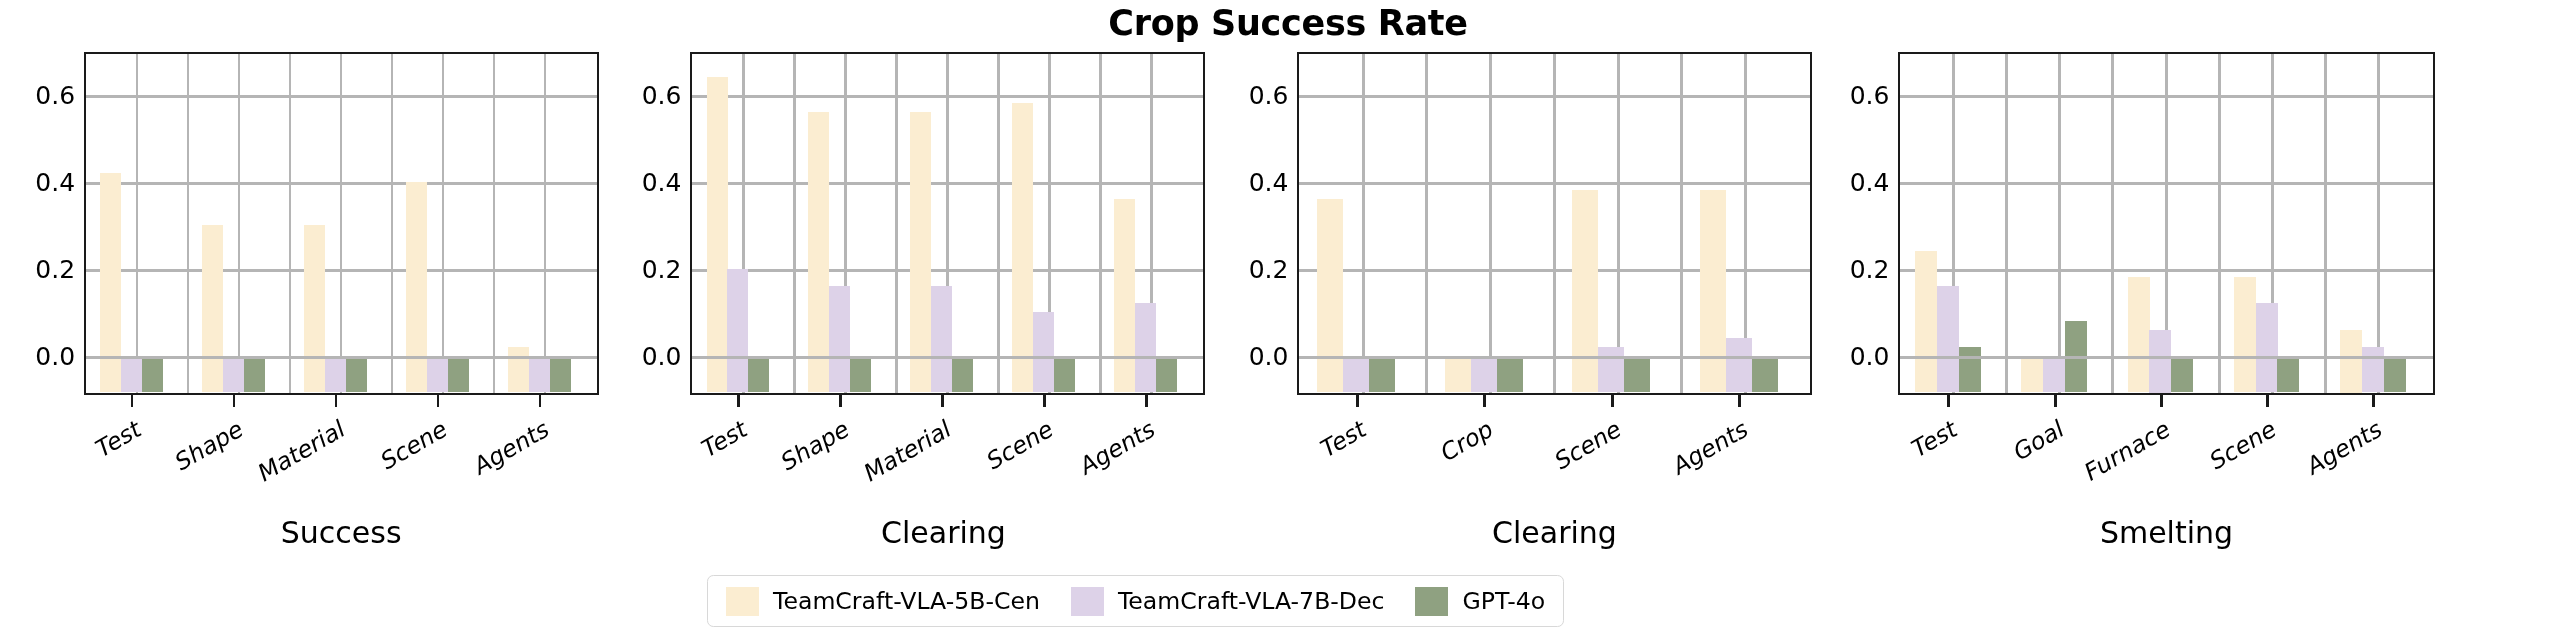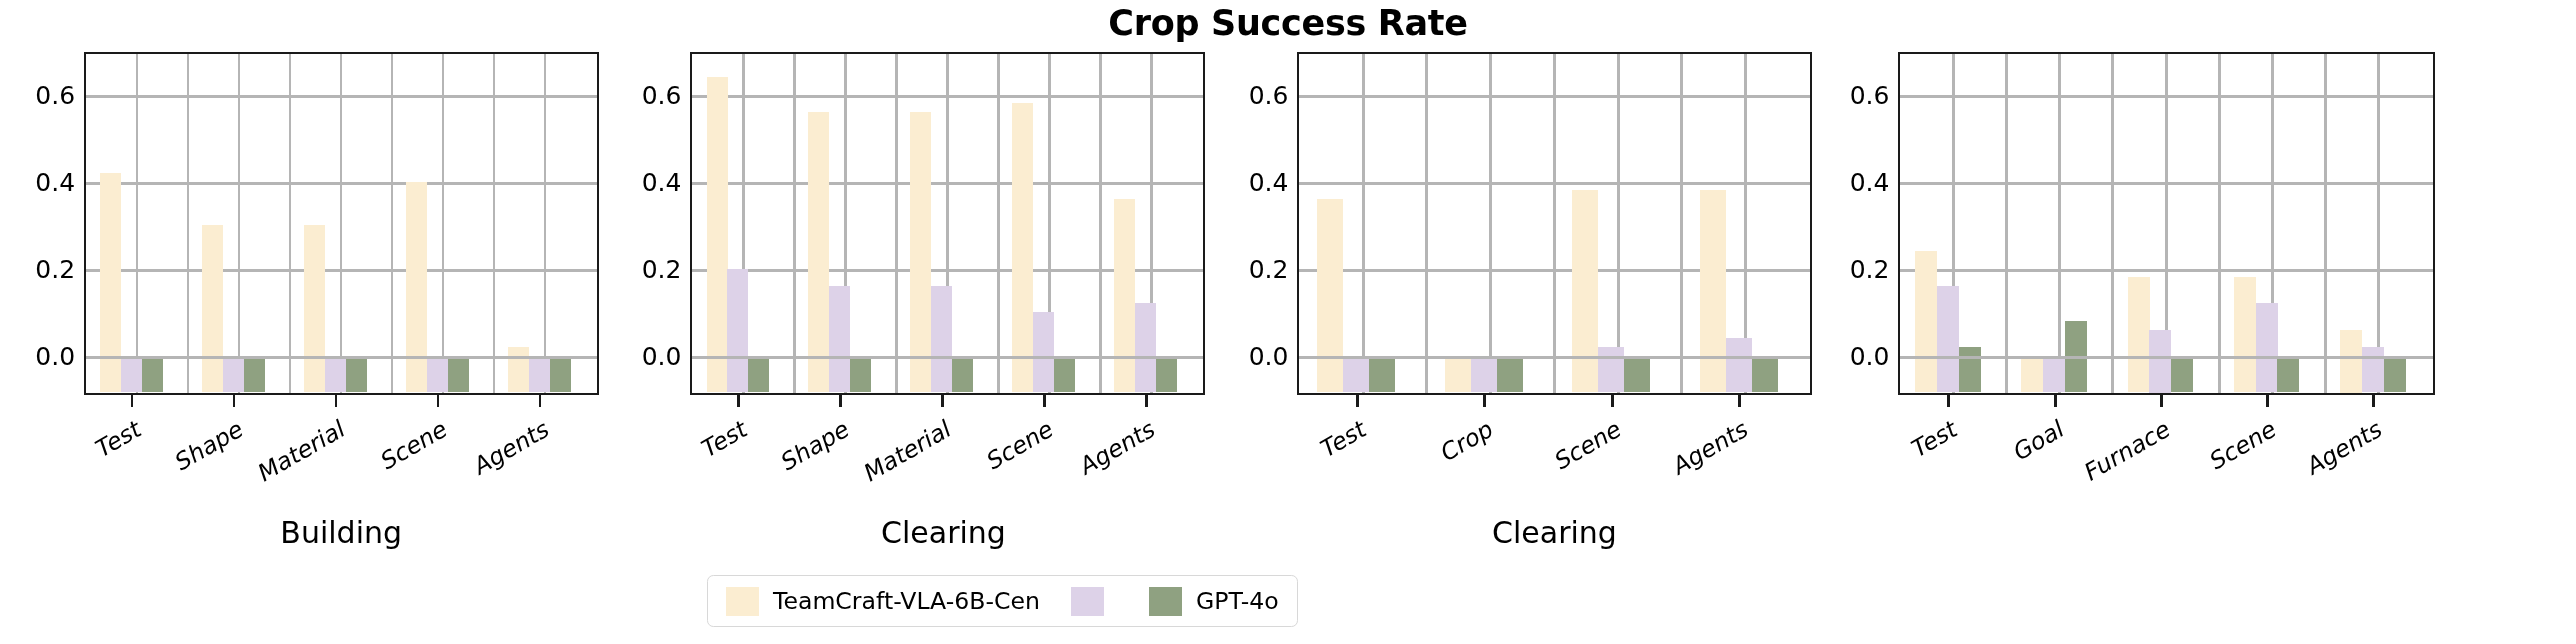--- a/index.html
+++ b/index.html
@@ -190,21 +190,21 @@
       <div class="tickmark" style="left: 120px; top: 343px;"></div>
       <div class="xtick-lab" style="left: -72px; width: 193px; top: 363px;">Test</div>
       <div class="tickmark" style="left: 222px; top: 343px;"></div>
       <div class="xtick-lab" style="left: 30px; width: 193px; top: 363px;">Shape</div>
       <div class="tickmark" style="left: 324px; top: 343px;"></div>
       <div class="xtick-lab" style="left: 132px; width: 193px; top: 363px;">Material</div>
       <div class="tickmark" style="left: 426px; top: 343px;"></div>
       <div class="xtick-lab" style="left: 234px; width: 193px; top: 363px;">Scene</div>
       <div class="tickmark" style="left: 528px; top: 343px;"></div>
       <div class="xtick-lab" style="left: 336px; width: 193px; top: 363px;">Agents</div>
-      <div class="panel-title" style="left: 73px; width: 515px;">Building</div>
+      <div class="panel-title" style="left: 73px; width: 515px;">Success</div>
     </div>
     <div class="panel" style="left: 617px; width: 623px;">
       <div class="ytick-col">
         <div class="ytick-lab" style="top: 304px;">0.0</div>
         <div class="ytick-lab" style="top: 217px;">0.2</div>
         <div class="ytick-lab" style="top: 130px;">0.4</div>
         <div class="ytick-lab" style="top: 43px;">0.6</div>
       </div>
       <div class="axes" style="left: 73px; width: 515px;">
         <div class="gridline-h" style="top: 302px;"></div>
@@ -333,29 +333,31 @@
       <div class="tickmark" style="left: 122px; top: 343px;"></div>
       <div class="xtick-lab" style="left: -70px; width: 193px; top: 363px;">Test</div>
       <div class="tickmark" style="left: 229px; top: 343px;"></div>
       <div class="xtick-lab" style="left: 37px; width: 193px; top: 363px;">Goal</div>
       <div class="tickmark" style="left: 335px; top: 343px;"></div>
       <div class="xtick-lab" style="left: 143px; width: 193px; top: 363px;">Furnace</div>
       <div class="tickmark" style="left: 441px; top: 343px;"></div>
       <div class="xtick-lab" style="left: 249px; width: 193px; top: 363px;">Scene</div>
       <div class="tickmark" style="left: 547px; top: 343px;"></div>
       <div class="xtick-lab" style="left: 355px; width: 193px; top: 363px;">Agents</div>
+      <div class="panel-title" style="left: 73px; width: 537px;">Smelting</div>
     </div>
   </div>
 
 <div id="legend">
     <div class="legend-entry">
       <span class="legend-swatch" style="background: rgb(251, 237, 209);"></span>
-      <span class="legend-label">TeamCraft-VLA-6B-Cen</span>
+      <span class="legend-label">TeamCraft-VLA-5B-Cen</span>
     </div>
     <div class="legend-entry">
       <span class="legend-swatch" style="background: rgb(221, 210, 232);"></span>
+      <span class="legend-label">TeamCraft-VLA-7B-Dec</span>
     </div>
     <div class="legend-entry">
       <span class="legend-swatch" style="background: rgb(143, 161, 129);"></span>
       <span class="legend-label">GPT-4o</span>
     </div>
   </div>
 
 
 </body></html>

